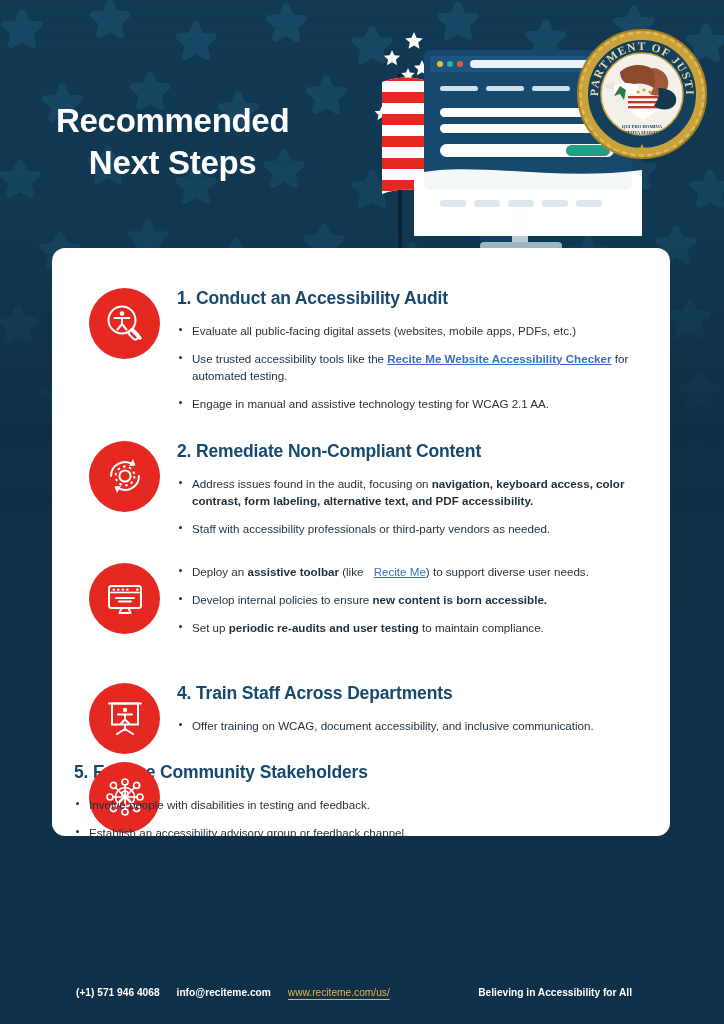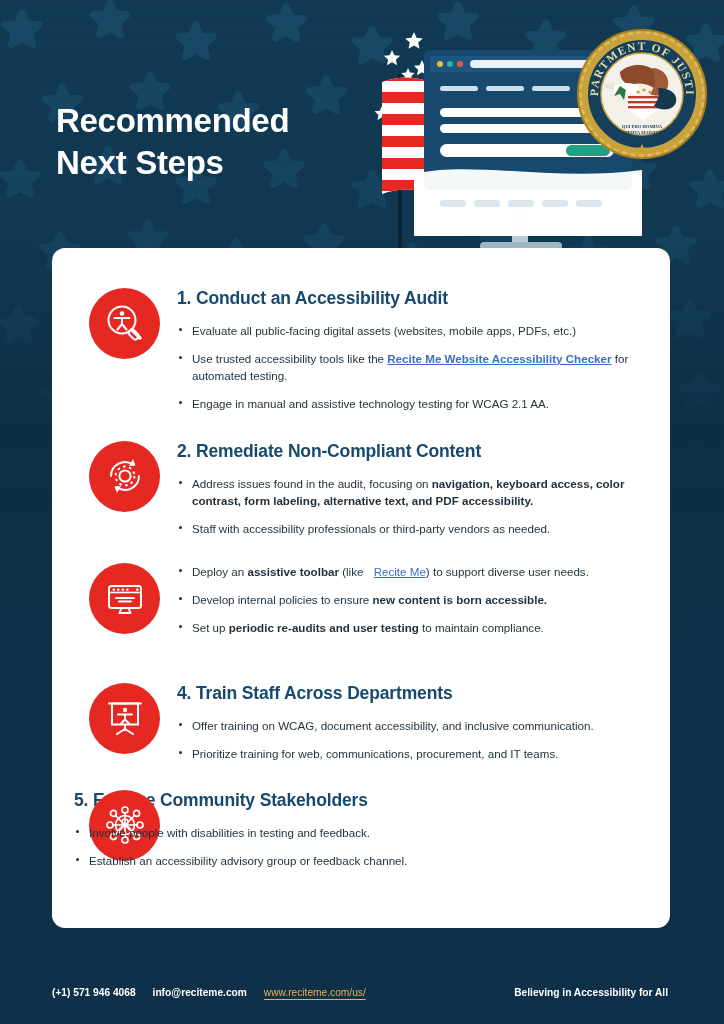--- a/index.html
+++ b/index.html
@@ -22,32 +22,32 @@
     position:absolute; left:0; right:0; top:0; height:1024px;
     background:linear-gradient(to bottom, rgba(15,50,73,0) 0%, rgba(15,50,73,0.25) 22%, rgba(13,45,66,0.85) 42%, #0e3048 62%, #0e3048 100%);
     z-index:1;
   }
 
   
   .page-title {
     position:absolute; left:56px; top:100px; z-index:6;
     color:#ffffff;
     font-size:33px; font-weight:bold;
-    letter-spacing:-0.3px; line-height:1.26;
+    letter-spacing:-0.3px; line-height:1.26;text-align:center;
   }
   .page-title .l2 { display:block; }
 
   
   .hero { position:absolute; left:352px; top:24px; width:360px; height:230px; z-index:4; }
   .hero svg { display:block; }
 
   
   .card {
     position:absolute; left:52px; top:248px;
-    width:618px; height:680px;
+    width:618px; height:588px;
     background:#ffffff; border-radius:13px;
     z-index:5;
     padding:26px 0 0 0;
   }
 
   .section { position:relative; padding-left:125px; padding-right:28px; }
   .sec-1 { margin-top:14px; }
   .sec-2 { margin-top:28px; }
   .sec-3 { margin-top:26px; }
   .sec-4 { margin-top:46px; }
@@ -86,24 +86,24 @@
     background:#1c2f3e;
   }
   ul.bullets b { font-weight:bold; }
   ul.bullets a {
     color:#3a6fc4; font-weight:bold; text-decoration:underline;
   }
   ul.bullets a.plain { font-weight:normal;padding-left:7px; }
 
   
   .footer {
-    position:absolute; left:0; right:4px; bottom:0; height:64px;
+    position:absolute; left:0; right:16px; bottom:0; height:64px;
     z-index:6;
     display:flex; align-items:center;
-    padding:0 52px;
+    padding:0 76px;
     color:#ffffff;
     font-size:10.2px;
     justify-content:center;
   }
   .footer-left { display:flex; align-items:center; gap:17px; }
   .footer a.site {
     color:#e8b24b; text-decoration:underline; text-underline-offset:3px;
   }
   .footer-right { margin-left:auto; font-weight:bold; font-size:10.2px; }
   .footer .phone, .footer .email { font-weight:bold; }
@@ -358,21 +358,20 @@
         <rect x="9" y="7.5" width="26" height="21" fill="none" stroke="#ffffff" stroke-width="2"></rect>
         <circle cx="22" cy="14" r="2.2" fill="#ffffff"></circle>
         <path d="M15,18.5 L29,18.5 M22,18.5 L22,23.5 M22,23.5 L18,27.5 M22,23.5 L26,27.5" stroke="#ffffff" stroke-width="2" stroke-linecap="round" fill="none"></path>
         <path d="M22,28.5 L22,33" stroke="#ffffff" stroke-width="2" stroke-linecap="round"></path>
         <path d="M22,33 L14,38 M22,33 L30,38" stroke="#ffffff" stroke-width="2" stroke-linecap="round"></path>
       </svg>
     </div>
     <div class="sec-head">4. Train Staff Across Departments</div>
     <ul class="bullets">
         <li><span>Offer training on WCAG, document accessibility, and inclusive communication.</span></li>
-        <li><span>Prioritize training for web, communications, procurement, and IT teams.</span></li>
       </ul>
   </div>
 
   <div class="section sec-5">
     <div class="icon-badge">
       <svg width="44" height="44" viewBox="0 0 44 44" aria-hidden="true">
         <g stroke="#ffffff" stroke-width="1.7" fill="none">
           <path d="M22,22 L22,9 M22,22 L31.5,12.5 M22,22 L35,22 M22,22 L31.5,31.5 M22,22 L22,35 M22,22 L12.5,31.5 M22,22 L9,22 M22,22 L12.5,12.5"></path>
         </g>
         <g fill="none" stroke="#ffffff" stroke-width="1.7">

